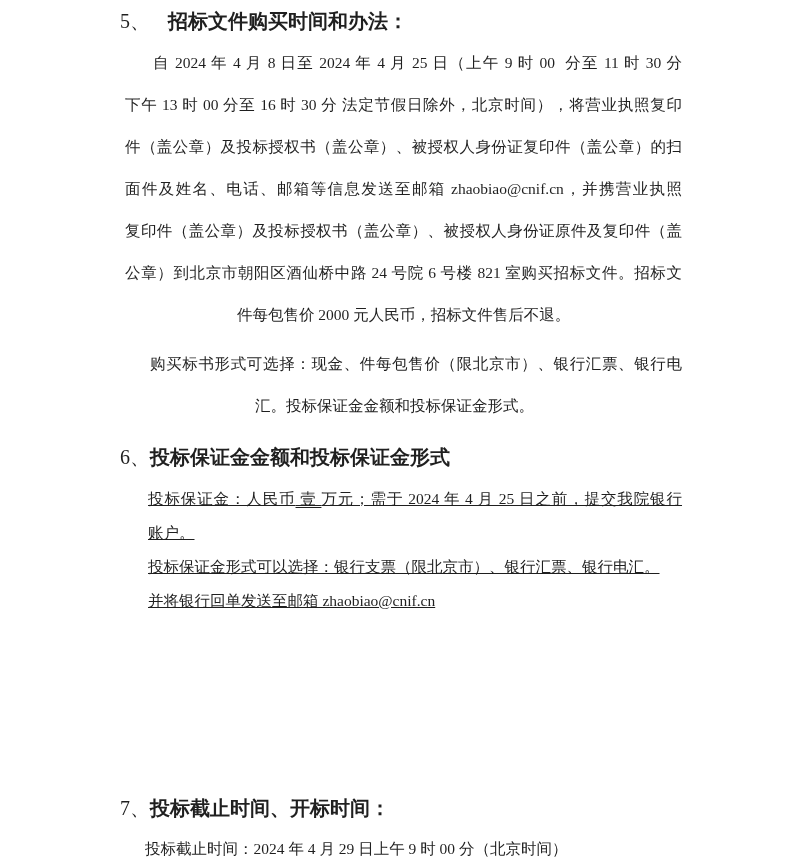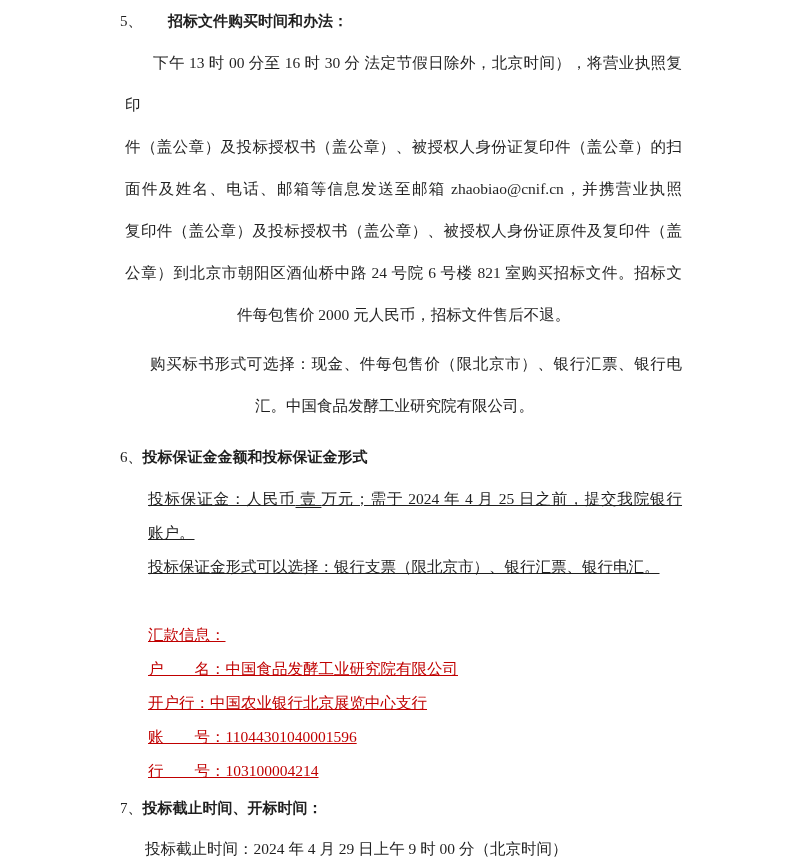--- a/index.html
+++ b/index.html
@@ -9,21 +9,21 @@
     height: 867px;
     background: #ffffff;
     color: #1f1f1f;
     font-family: "Liberation Serif", "DejaVu Serif", serif;
     font-size: 15.5px;
     overflow: hidden;
   }
   .abs { position: absolute; }
   .heading {
     font-weight: bold;
-    font-size: 15px;
+    font-size: 20px;
     white-space: nowrap;
     line-height: 22px;
   }
   .heading .num { font-weight: normal; }
   .h5 .num { display: inline-block; width: 48px; font-weight: normal; }
   .para .line { line-height: 42px; }
   .sec6 .line, .red .line { line-height: 34px; text-decoration: underline; }
   .jfull { text-align: justify; text-align-last: justify; }
   .para .line:last-child { text-align: center; text-align-last: auto !important; }
   .para1 { top: 42px; left: 125px; width: 557px; }
@@ -41,54 +41,49 @@
 </head>
 <body>
 
 <div class="page">
 
   <div class="abs heading h5">
     <span class="num">5、</span><span>招标文件购买时间和办法：</span>
   </div>
 
   <div class="abs para para1">
+      <div class="line jfull">自 2024 年 4 月 8 日至 2024 年 4 月 25 日（上午 9 时 00&nbsp; 分至 11 时 30 分</div>
       <div class="line jfull">下午 13 时 00 分至 16 时 30 分 法定节假日除外，北京时间），将营业执照复印</div>
       <div class="line jfull">件（盖公章）及投标授权书（盖公章）、被授权人身份证复印件（盖公章）的扫</div>
       <div class="line jfull">面件及姓名、电话、邮箱等信息发送至邮箱 zhaobiao@cnif.cn，并携营业执照</div>
       <div class="line jfull">复印件（盖公章）及投标授权书（盖公章）、被授权人身份证原件及复印件（盖</div>
       <div class="line jfull">公章）到北京市朝阳区酒仙桥中路 24 号院 6 号楼 821 室购买招标文件。招标文</div>
       <div class="line jfull">件每包售价 2000 元人民币，招标文件售后不退。</div>
     </div>
 
   <div class="abs para para2">
       <div class="line jfull">购买标书形式可选择：现金、件每包售价（限北京市）、银行汇票、银行电</div>
-      <div class="line jfull">汇。中国食品发酵工业研究院有限公司。</div>
+      <div class="line jfull">汇。投标保证金金额和投标保证金形式。</div>
     </div>
 
   <div class="abs heading h6">
     <span class="num">6、</span><span>投标保证金金额和投标保证金形式</span>
   </div>
 
   <div class="abs sec6">
     <div class="line jfull">
       <span>投标保证金：人民币</span><span class="u-seg">&nbsp;壹&nbsp;</span><span>万元；需于 2024 年 4 月 25 日之前，提交我院银行</span>
     </div>
     <div>
         <div class="line">账户。</div>
         <div class="line">投标保证金形式可以选择：银行支票（限北京市）、银行汇票、银行电汇。</div>
+        <div class="line">并将银行回单发送至邮箱 zhaobiao@cnif.cn</div>
       </div>
   </div>
 
-  <div class="abs red">
-      <div class="line">汇款信息：</div>
-      <div class="line">户　　名：中国食品发酵工业研究院有限公司</div>
-      <div class="line">开户行：中国农业银行北京展览中心支行</div>
-      <div class="line">账　　号：11044301040001596</div>
-      <div class="line">行　　号：103100004214</div>
-    </div>
 
   <div class="abs heading h7">
     <span class="num">7、</span><span>投标截止时间、开标时间：</span>
   </div>
 
   <div class="abs deadline">投标截止时间：2024 年 4 月 29 日上午 9 时 00 分（北京时间）</div>
 
 </div>
 
 </body></html>

